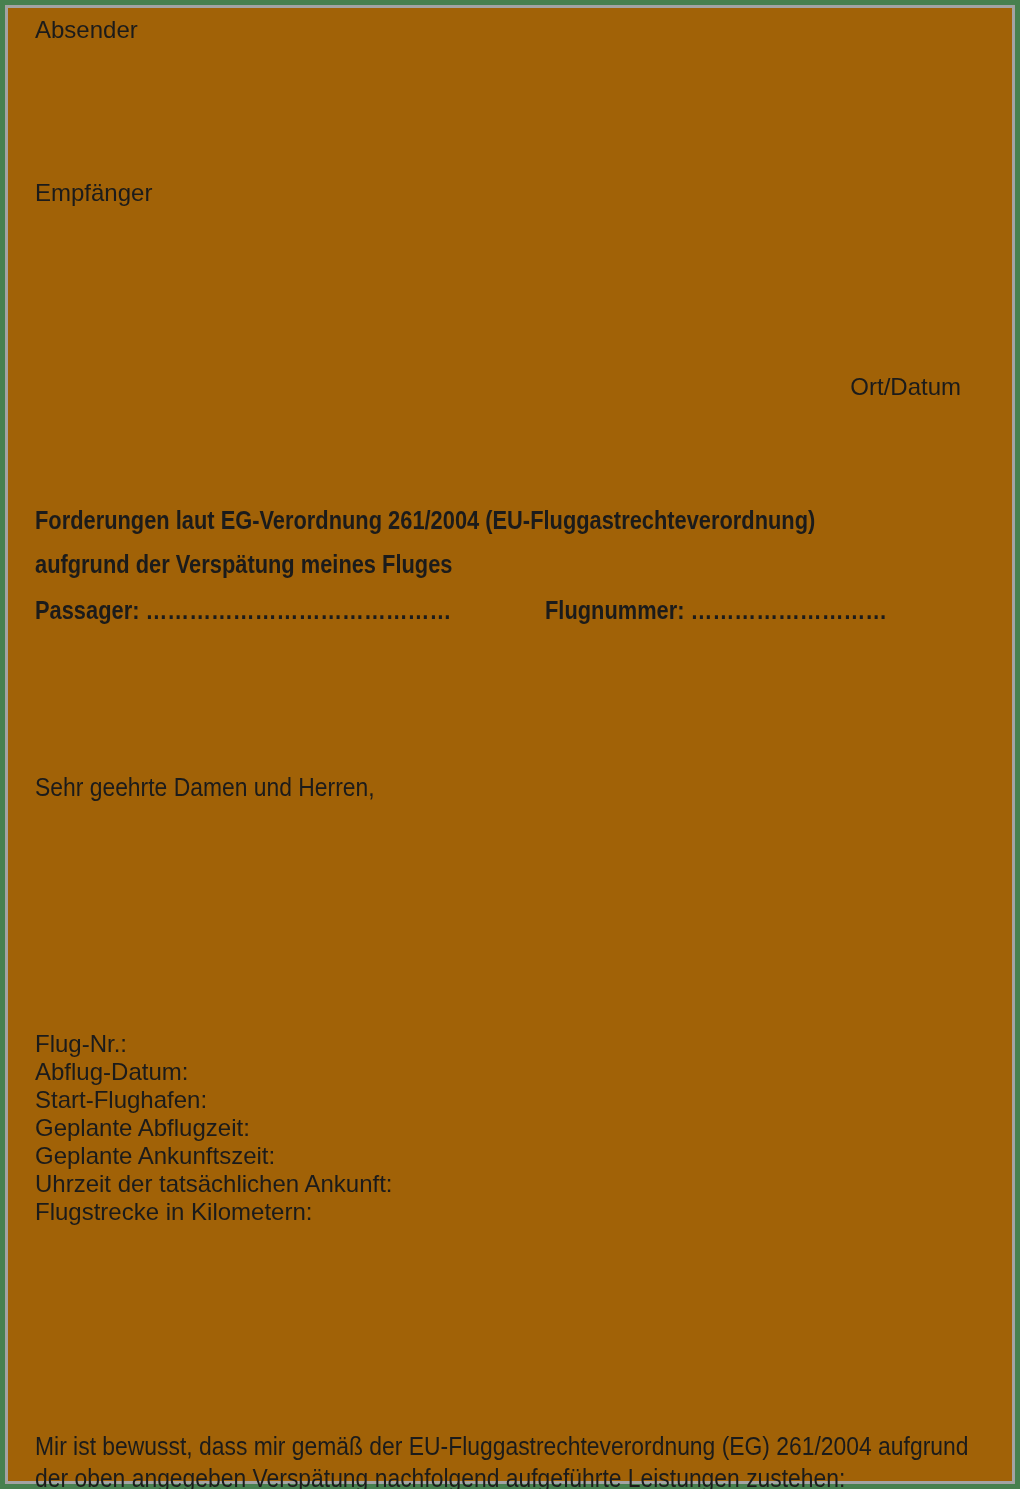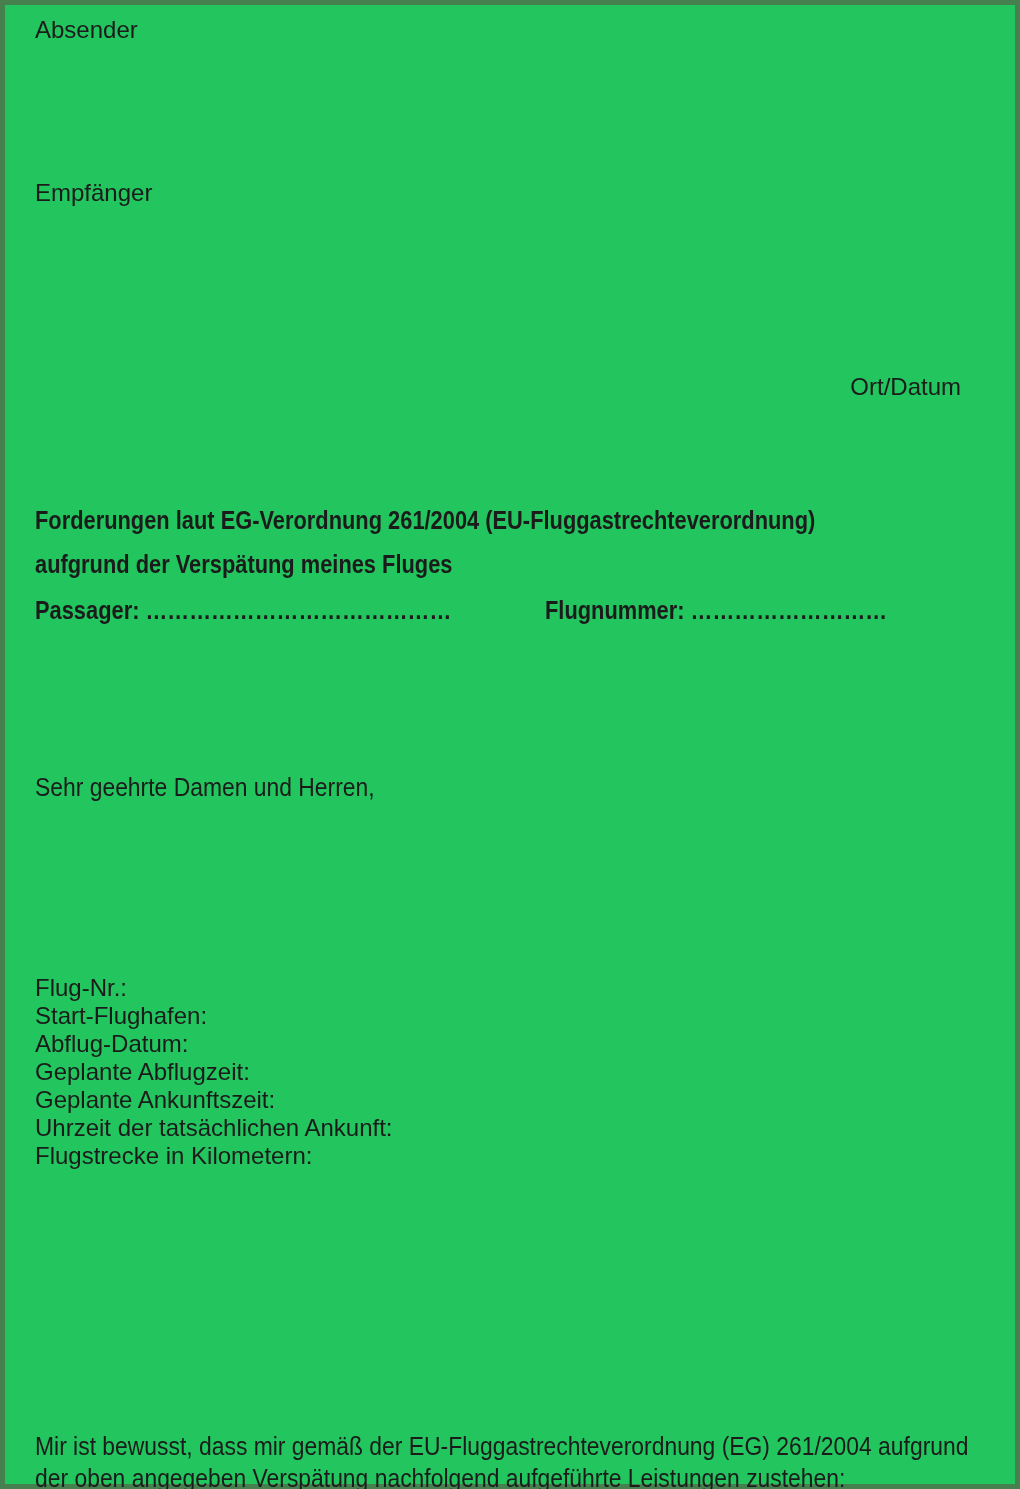--- a/index.html
+++ b/index.html
@@ -13,22 +13,22 @@
     height: 1489px;
     box-sizing: border-box;
     border: 5px solid #47804f;          
     font-family: "Liberation Sans", sans-serif;
     color: #1b1b1b;
   }
   .page-inner {
     position: absolute;
     inset: 0;
     box-sizing: border-box;
-    border: 3px solid #22c55e;          
-    background: #22c55e;                
+    border: 3px solid #a3a3a3;          
+    background: #a16207;                
   }
   .abs { position: absolute; }
 
   .label {               
     font-size: 24px;
     line-height: normal;
     white-space: nowrap;
   }
   .cond {                
     display: inline-block;
@@ -47,21 +47,21 @@
   }
   .sender       { top: 8px;   left: 27px; }
   .recipient    { top: 171px; left: 27px; }
   .place-date   { top: 365px; right: 51px; }
   .subject1     { top: 497px; left: 27px; }
   .subject2     { top: 541px; left: 27px; }
   .passenger    { top: 587px; left: 27px; }
   .flightnum    { top: 587px; left: 537px; }
   .salutation   { top: 764px; left: 27px; }
   .intro        { top: 854px; left: 27px; line-height: 35px; }
-  .fields       { top: 966px; left: 27px; line-height: 44.7px; }
+  .fields       { top: 1022px; left: 27px; line-height: 44.7px; }
   .fields .label{ white-space: nowrap; }
   .delay        { top: 1379px; left: 27px; }
   .closing      { top: 1424px; left: 27px; line-height: 28px; }
 </style>
 </head>
 <body>
 
 <div class="page">
   <div class="page-inner">
 
@@ -87,22 +87,22 @@
       <span class="cond-h"><span>Flugnummer:</span>&nbsp;<span>………………………</span></span>
     </div>
 
     <div class="abs salutation">
       <span class="cond">Sehr geehrte Damen und Herren,</span>
     </div>
 
 
     <div class="abs fields">
       <div class="label">Flug-Nr.:</div>
+      <div class="label">Abflug-Datum:</div>
       <div class="label">Start-Flughafen:</div>
-      <div class="label">Abflug-Datum:</div>
       <div class="label">Geplante Abflugzeit:</div>
       <div class="label">Geplante Ankunftszeit:</div>
       <div class="label">Uhrzeit der tatsächlichen Ankunft:</div>
       <div class="label">Flugstrecke in Kilometern:</div>
     </div>
 
 
     <div class="abs closing">
       <div><span class="cond">Mir ist bewusst, dass mir gemäß der EU-Fluggastrechteverordnung (EG) 261/2004 aufgrund</span></div>
       <div><span class="cond">der oben angegeben Verspätung nachfolgend aufgeführte Leistungen zustehen:</span></div>

